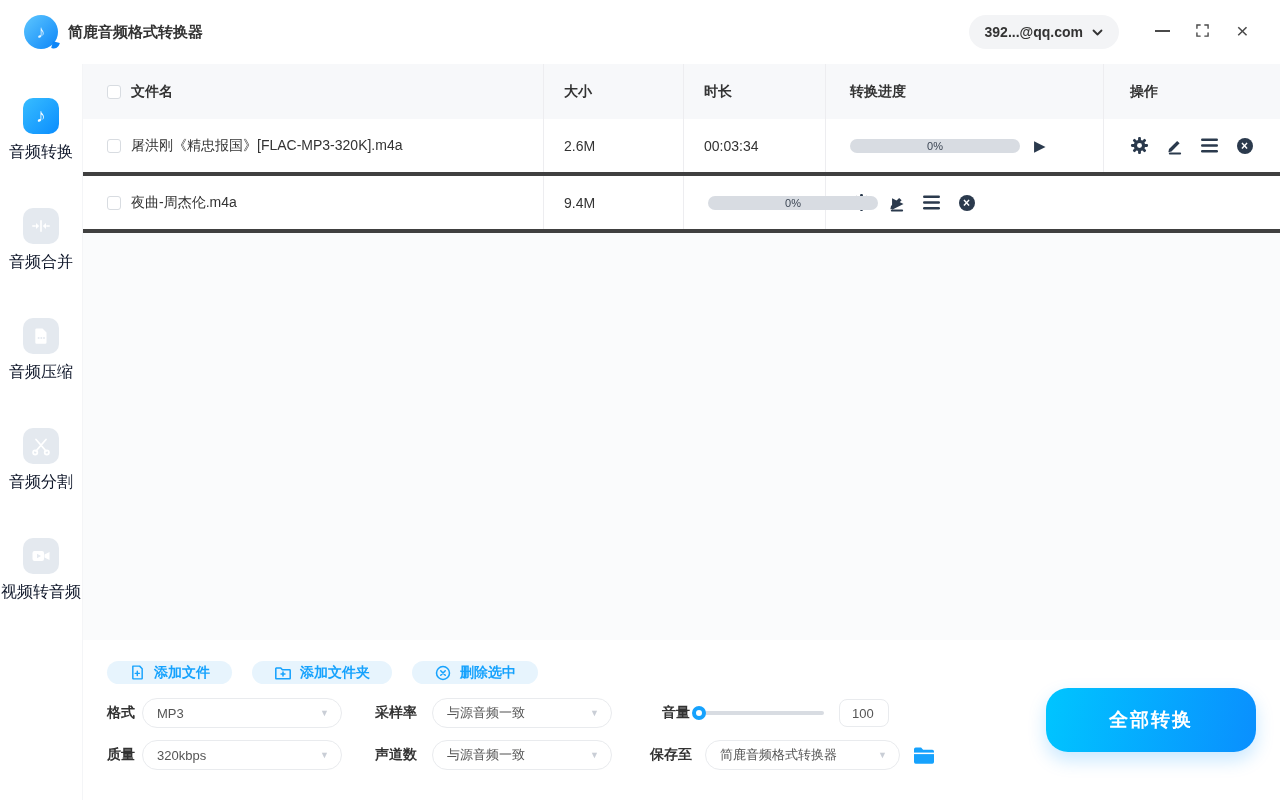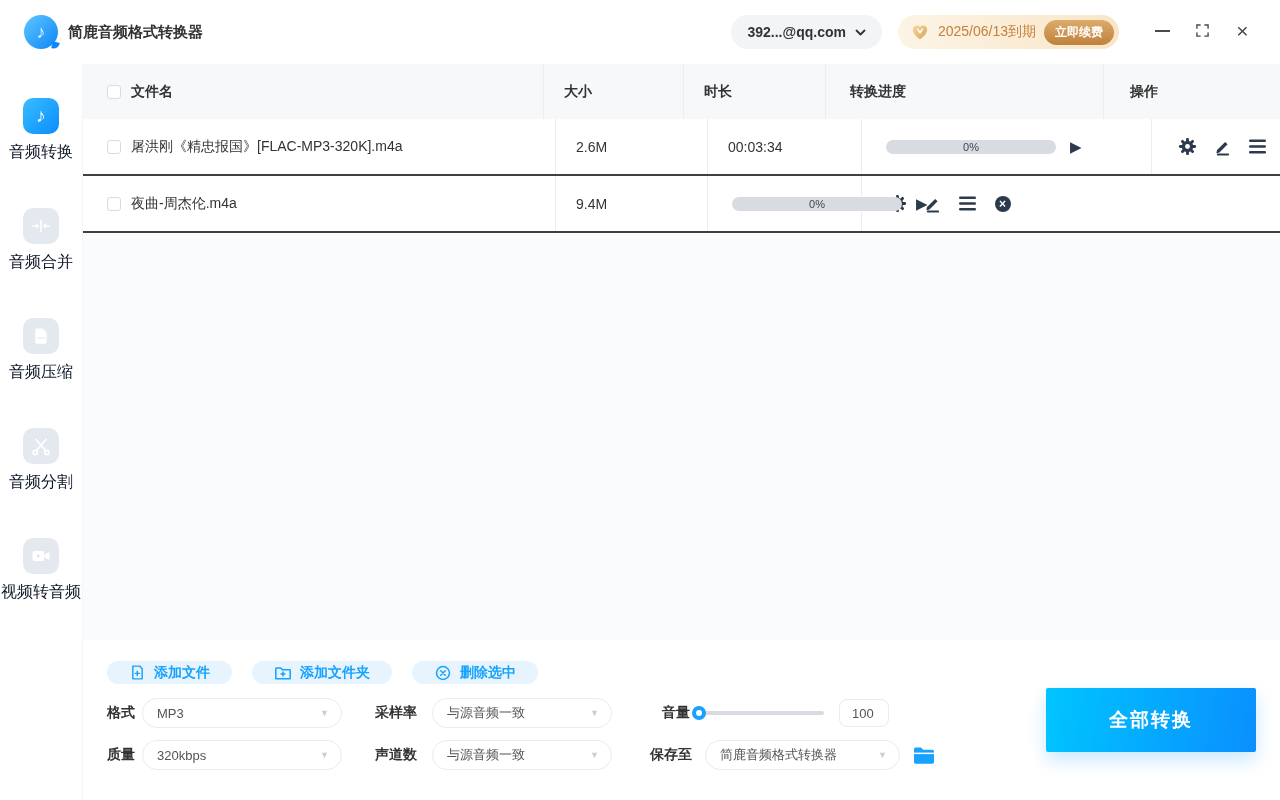--- a/index.html
+++ b/index.html
@@ -33,21 +33,21 @@
   .main { flex:1; display:flex; flex-direction:column; min-width:0; }
   .grid-row { display:grid; grid-template-columns:460px 140px 142px 278px 1fr; align-items:center; }
   .cell { height:100%; display:flex; align-items:center; }
   .cell.bordered { border-left:1px solid #ededf0; }
   .cell-name { padding-left:24px; gap:10px; }
   .cell-size,.cell-duration { padding-left:20px; }
   .cell-progress { padding-left:24px; gap:14px; }
   .cell-ops { padding-left:26px; gap:16px; }
 
   .list-header { height:55px; flex-shrink:0; background:#f7f8fa; font-weight:bold; font-size:14px; color:#333; }
-  .file-row { height:57px; flex-shrink:0; background:#fff; border-bottom:2px solid #404040; font-size:14px; color:#333;gap:12px; }
+  .file-row { height:57px; flex-shrink:0; background:#fff; border-bottom:4px solid #404040; font-size:14px; color:#333; }
   .filename { white-space:nowrap; overflow:hidden; text-overflow:ellipsis; }
   .checkbox { width:14px; height:14px; border:1px solid #d8dce1; border-radius:3px; background:#fff; flex-shrink:0; cursor:pointer; }
 
   .progress-track { width:170px; height:14px; border-radius:7px; background:#d8dce2; position:relative; overflow:hidden; flex-shrink:0; }
   .progress-fill { height:100%; width:0; background:#16a2fd; border-radius:7px; }
   .progress-text { position:absolute; inset:0; text-align:center; font-size:11px; line-height:14px; color:#3c4654; }
   .play-btn { background:none; border:none; color:#2b3a4d; font-size:15px; line-height:1; padding:0; cursor:pointer; }
 
   .op-btn { background:none; border:none; padding:0; width:19px; height:19px; display:flex; align-items:center; justify-content:center; cursor:pointer; }
   .remove-glyph { width:16px; height:16px; border-radius:50%; background:#2b3a4d; color:#fff; font-size:12px; font-weight:bold; display:flex; align-items:center; justify-content:center; line-height:1; }
@@ -72,51 +72,37 @@
   .dd-arrow { color:#c9ced6; font-size:9px; margin-left:8px; }
 
   .vol-label { margin-left:12px; margin-right:9px; }
   .volume-track { width:125px; height:4px; border-radius:2px; background:#d8dce2; position:relative; cursor:pointer; }
   .volume-fill { height:4px; border-radius:2px; background:#16a2fd; position:relative; width:50%; }
   .volume-knob { position:absolute; right:-7px; top:-5px; width:14px; height:14px; border-radius:50%; border:4px solid #16a2fd; background:#fff; }
   .volume-input { width:50px; height:28px; margin-left:15px; border:1px solid #e9ebee; border-radius:8px; color:#555; font-size:13px; padding-left:12px; outline:none; font-family:inherit; }
   .save-label { margin-right:13px; }
   .folder-btn { background:none; border:none; padding:0; margin-left:13px; display:flex; cursor:pointer; }
 
-  .convert-btn { position:absolute; right:24px; top:48px; width:210px; height:64px; border:none; border-radius:2px; background:linear-gradient(100deg,#00c5ff,#0a8ffe); color:#fff; font-size:19px; font-weight:bold; letter-spacing:2px; cursor:pointer; box-shadow:0 8px 18px rgba(10,150,254,.22); font-family:inherit; }
+  .convert-btn { position:absolute; right:24px; top:48px; width:210px; height:64px; border:none; border-radius:22px; background:linear-gradient(100deg,#00c5ff,#0a8ffe); color:#fff; font-size:19px; font-weight:bold; letter-spacing:2px; cursor:pointer; box-shadow:0 8px 18px rgba(10,150,254,.22); font-family:inherit; }
 </style>
 <title>简鹿音频格式转换器</title></head>
 <body>
 
 <div class="app">
 
   <header class="topbar">
     <div class="logo">♪</div>
     <div class="app-title">简鹿音频格式转换器</div>
     <div class="tb-right">
       <button class="account-pill">
         <span>392...@qq.com</span>
         <svg width="11" height="7" viewBox="0 0 11 7" fill="none" stroke="#333" stroke-width="1.8" stroke-linecap="round" stroke-linejoin="round">
             <path d="M1.5 1.5L5.5 5.5L9.5 1.5"></path>
           </svg>
       </button>
-      <div class="vip-pill">
-        <svg width="20" height="20" viewBox="0 0 20 20">
-          <defs>
-              <linearGradient id="gold" x1="0" y1="0" x2="1" y2="1">
-                <stop offset="0" stop-color="#f6d9a0"></stop>
-                <stop offset="1" stop-color="#d9a255"></stop>
-              </linearGradient>
-            </defs>
-          <path d="M10 17.2S2.8 12.6 2.8 7.7A4.1 4.1 0 0 1 10 5a4.1 4.1 0 0 1 7.2 2.7c0 4.9-7.2 9.5-7.2 9.5z" fill="url(#gold)"></path>
-          <path d="M7.6 7.2l2.4 3.6 2.4-3.6" stroke="#fff" stroke-width="1.5" fill="none" stroke-linecap="round" stroke-linejoin="round"></path>
-        </svg>
-        <span class="vip-expiry">2025/06/13到期</span>
-        <button class="renew-btn">立即续费</button>
-      </div>
       <div class="win-controls">
         <button class="win-btn">
             <span class="min-glyph"></span>
           </button>
         <button class="win-btn">
           <svg width="13" height="13" viewBox="0 0 14 14" fill="none" stroke="#4a4a4a" stroke-width="1.5" stroke-linecap="round">
               <path d="M1 4.5V1h3.5M9.5 1H13v3.5M13 9.5V13H9.5M4.5 13H1V9.5"></path>
             </svg>
         </button>
         <button class="win-btn">

